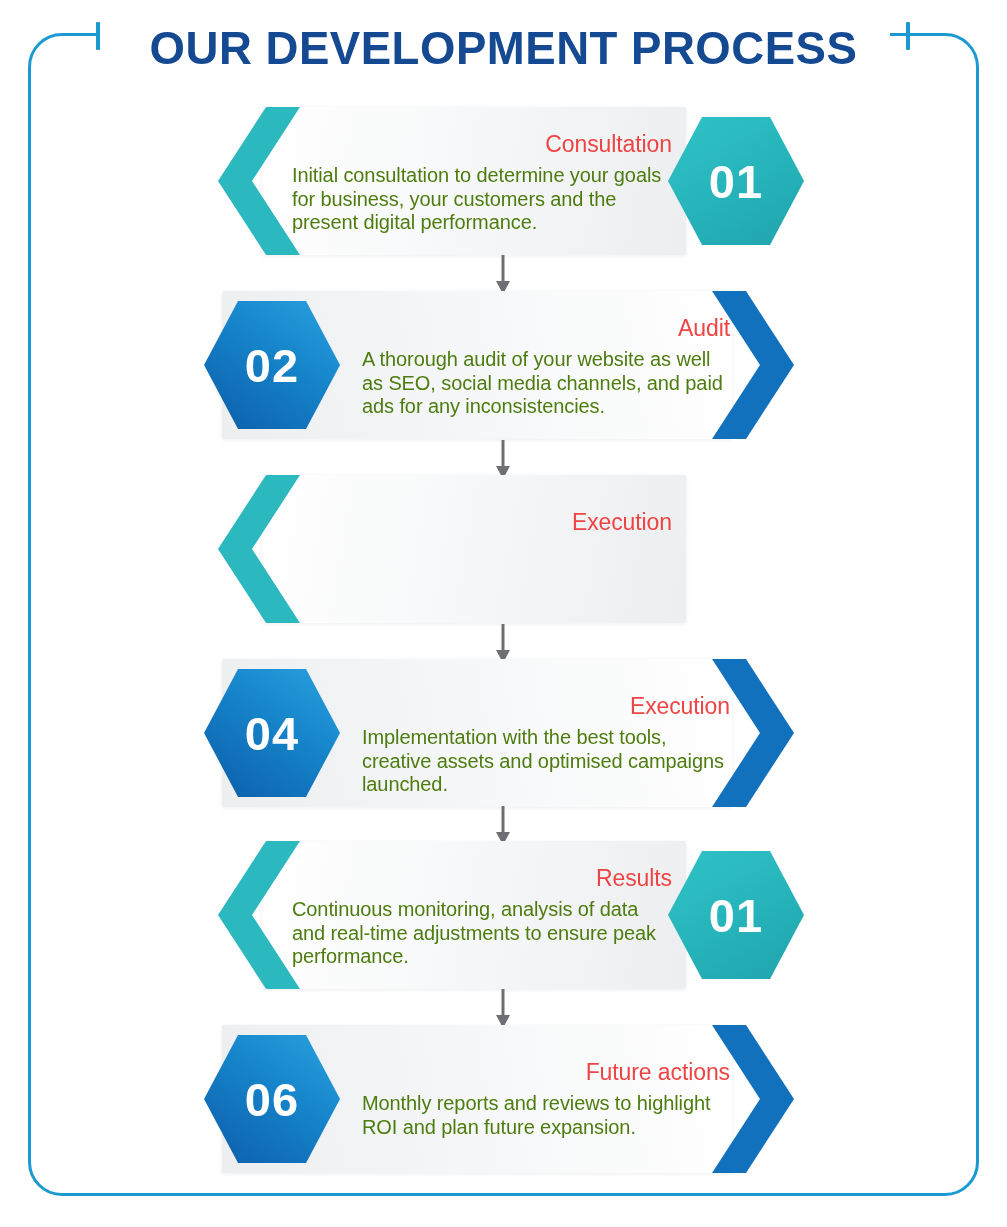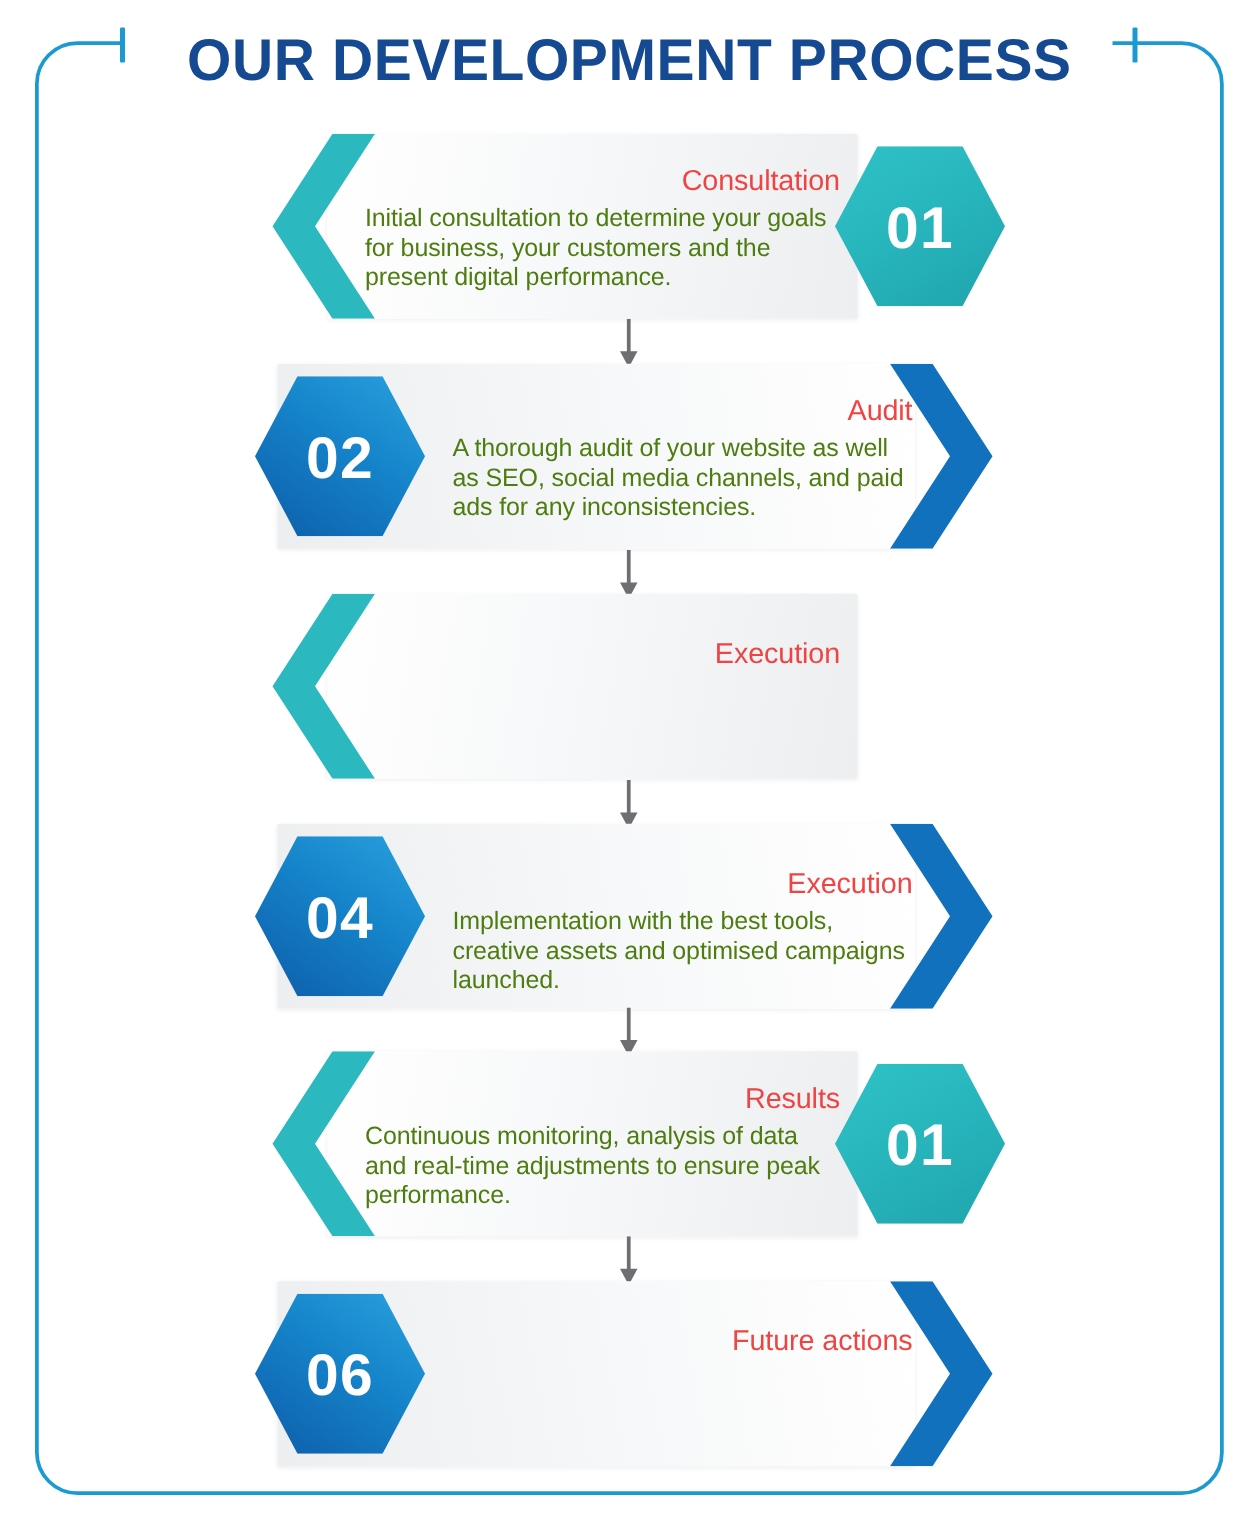--- a/index.html
+++ b/index.html
@@ -286,19 +286,20 @@
 
   <div class="step blue" style="top:1025px">
     <div class="card"></div>
     <div class="chev">
       <svg viewBox="0 0 92 148">
           <polygon points="34,0 0,0 48,74 0,148 34,148 82,74" fill="#1271bd"></polygon>
         </svg>
     </div>
     <div class="txt" style="top:32px">
       <div class="step-title">Future actions</div>
+      <div class="step-desc">Monthly reports and reviews to highlight ROI and plan future expansion.</div>
     </div>
     <div class="hex">
       <span class="hex-num">06</span>
     </div>
   </div>
 
 </div>
 
 </body></html>

